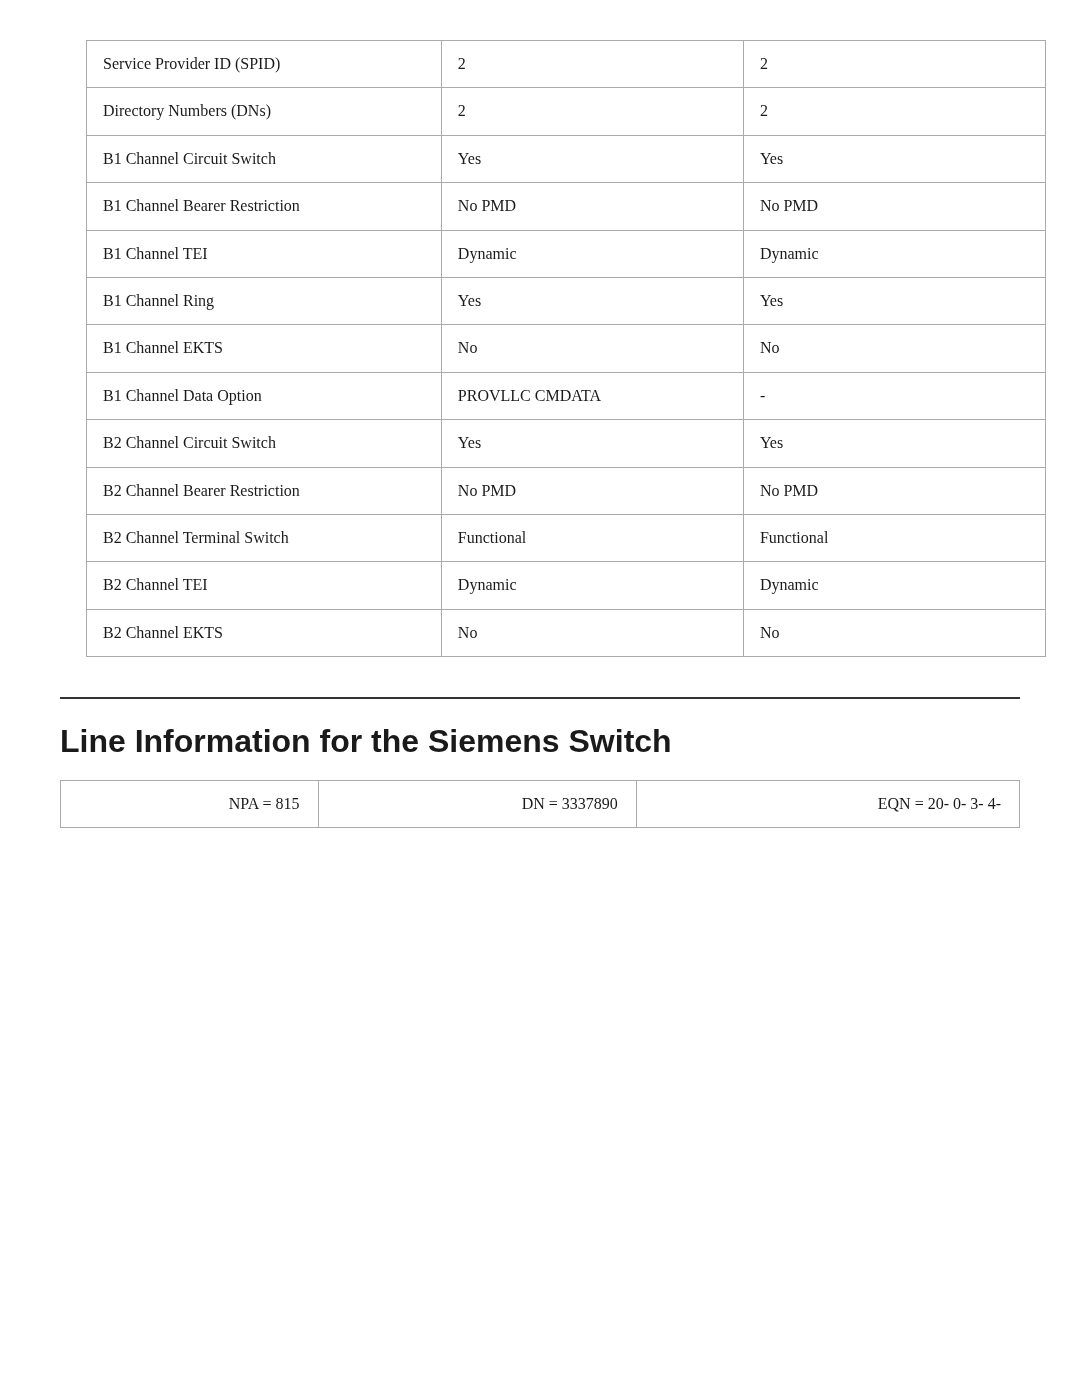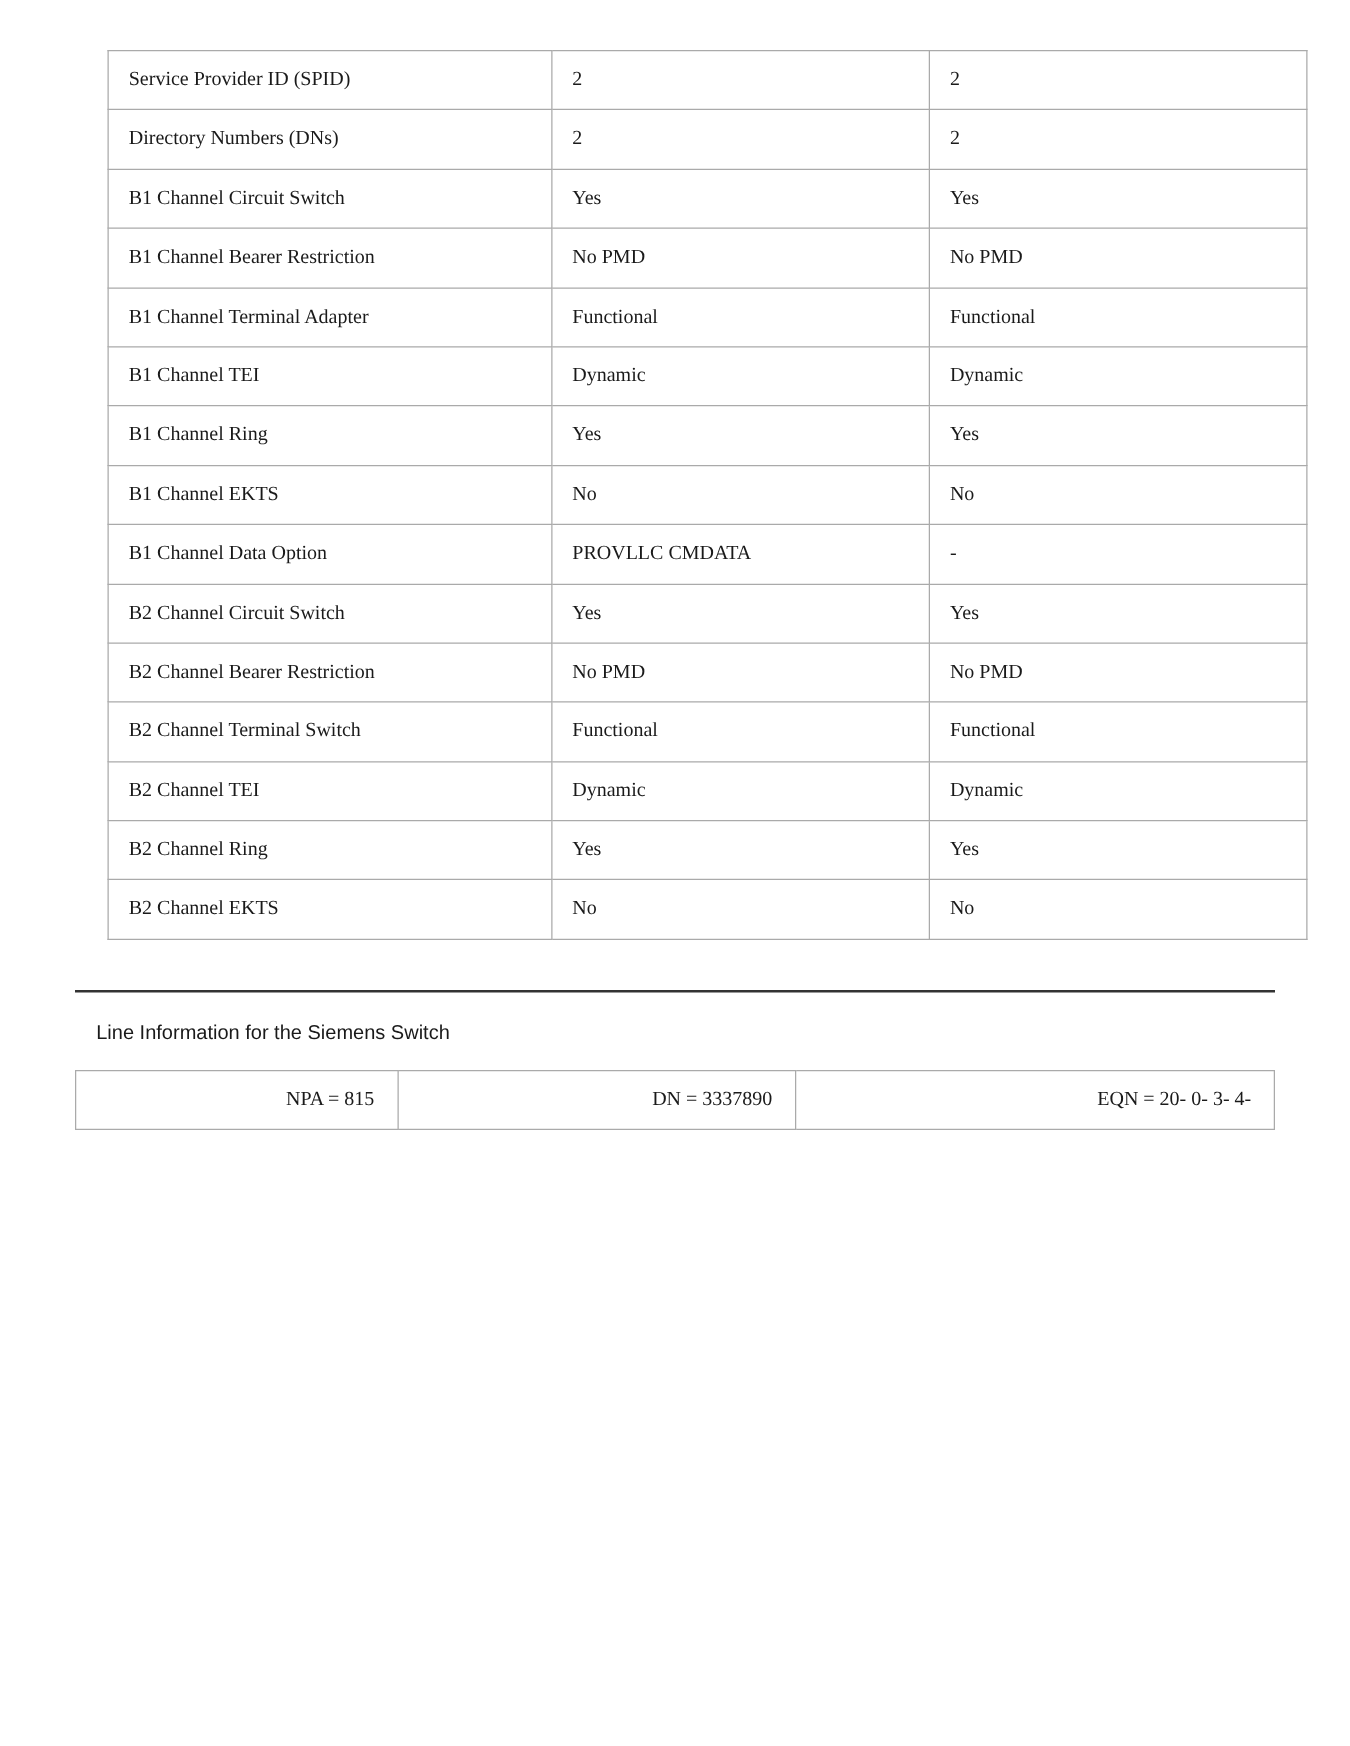--- a/index.html
+++ b/index.html
@@ -32,25 +32,24 @@
     .main-table td:first-child {
       width: 37%;
     }
     .main-table td:nth-child(2) {
       width: 31.5%;
     }
     .main-table td:nth-child(3) {
       width: 31.5%;
     }
     .section-title {
-      font-size: 16px;
-      font-weight: normal;
+      font-size: 32px;
+      font-weight: bold;
       margin-bottom: 20px;
       font-family: Arial, sans-serif;
-      margin-left: 17px;
     }
     .line-info-table {
       width: 100%;
       border-collapse: collapse;
       border: 1.5px solid #888;
       text-align: right;
     }
     .line-info-table td {
       border: 1px solid #aaa;
       padding: 14px 18px;
@@ -81,25 +80,20 @@
         <td>B1 Channel Circuit Switch</td>
         <td>Yes</td>
         <td>Yes</td>
       </tr>
       <tr>
         <td>B1 Channel Bearer Restriction</td>
         <td>No PMD</td>
         <td>No PMD</td>
       </tr>
       <tr>
-        <td>B1 Channel Terminal Adapter</td>
-        <td>Functional</td>
-        <td>Functional</td>
-      </tr>
-      <tr>
         <td>B1 Channel TEI</td>
         <td>Dynamic</td>
         <td>Dynamic</td>
       </tr>
       <tr>
         <td>B1 Channel Ring</td>
         <td>Yes</td>
         <td>Yes</td>
       </tr>
       <tr>
@@ -126,25 +120,20 @@
         <td>B2 Channel Terminal Switch</td>
         <td>Functional</td>
         <td>Functional</td>
       </tr>
       <tr>
         <td>B2 Channel TEI</td>
         <td>Dynamic</td>
         <td>Dynamic</td>
       </tr>
       <tr>
-        <td>B2 Channel Ring</td>
-        <td>Yes</td>
-        <td>Yes</td>
-      </tr>
-      <tr>
         <td>B2 Channel EKTS</td>
         <td>No</td>
         <td>No</td>
       </tr>
     </tbody>
 </table>
 
 <hr class="section-divider">
 
 <div class="section-title">Line Information  for the Siemens Switch</div>

